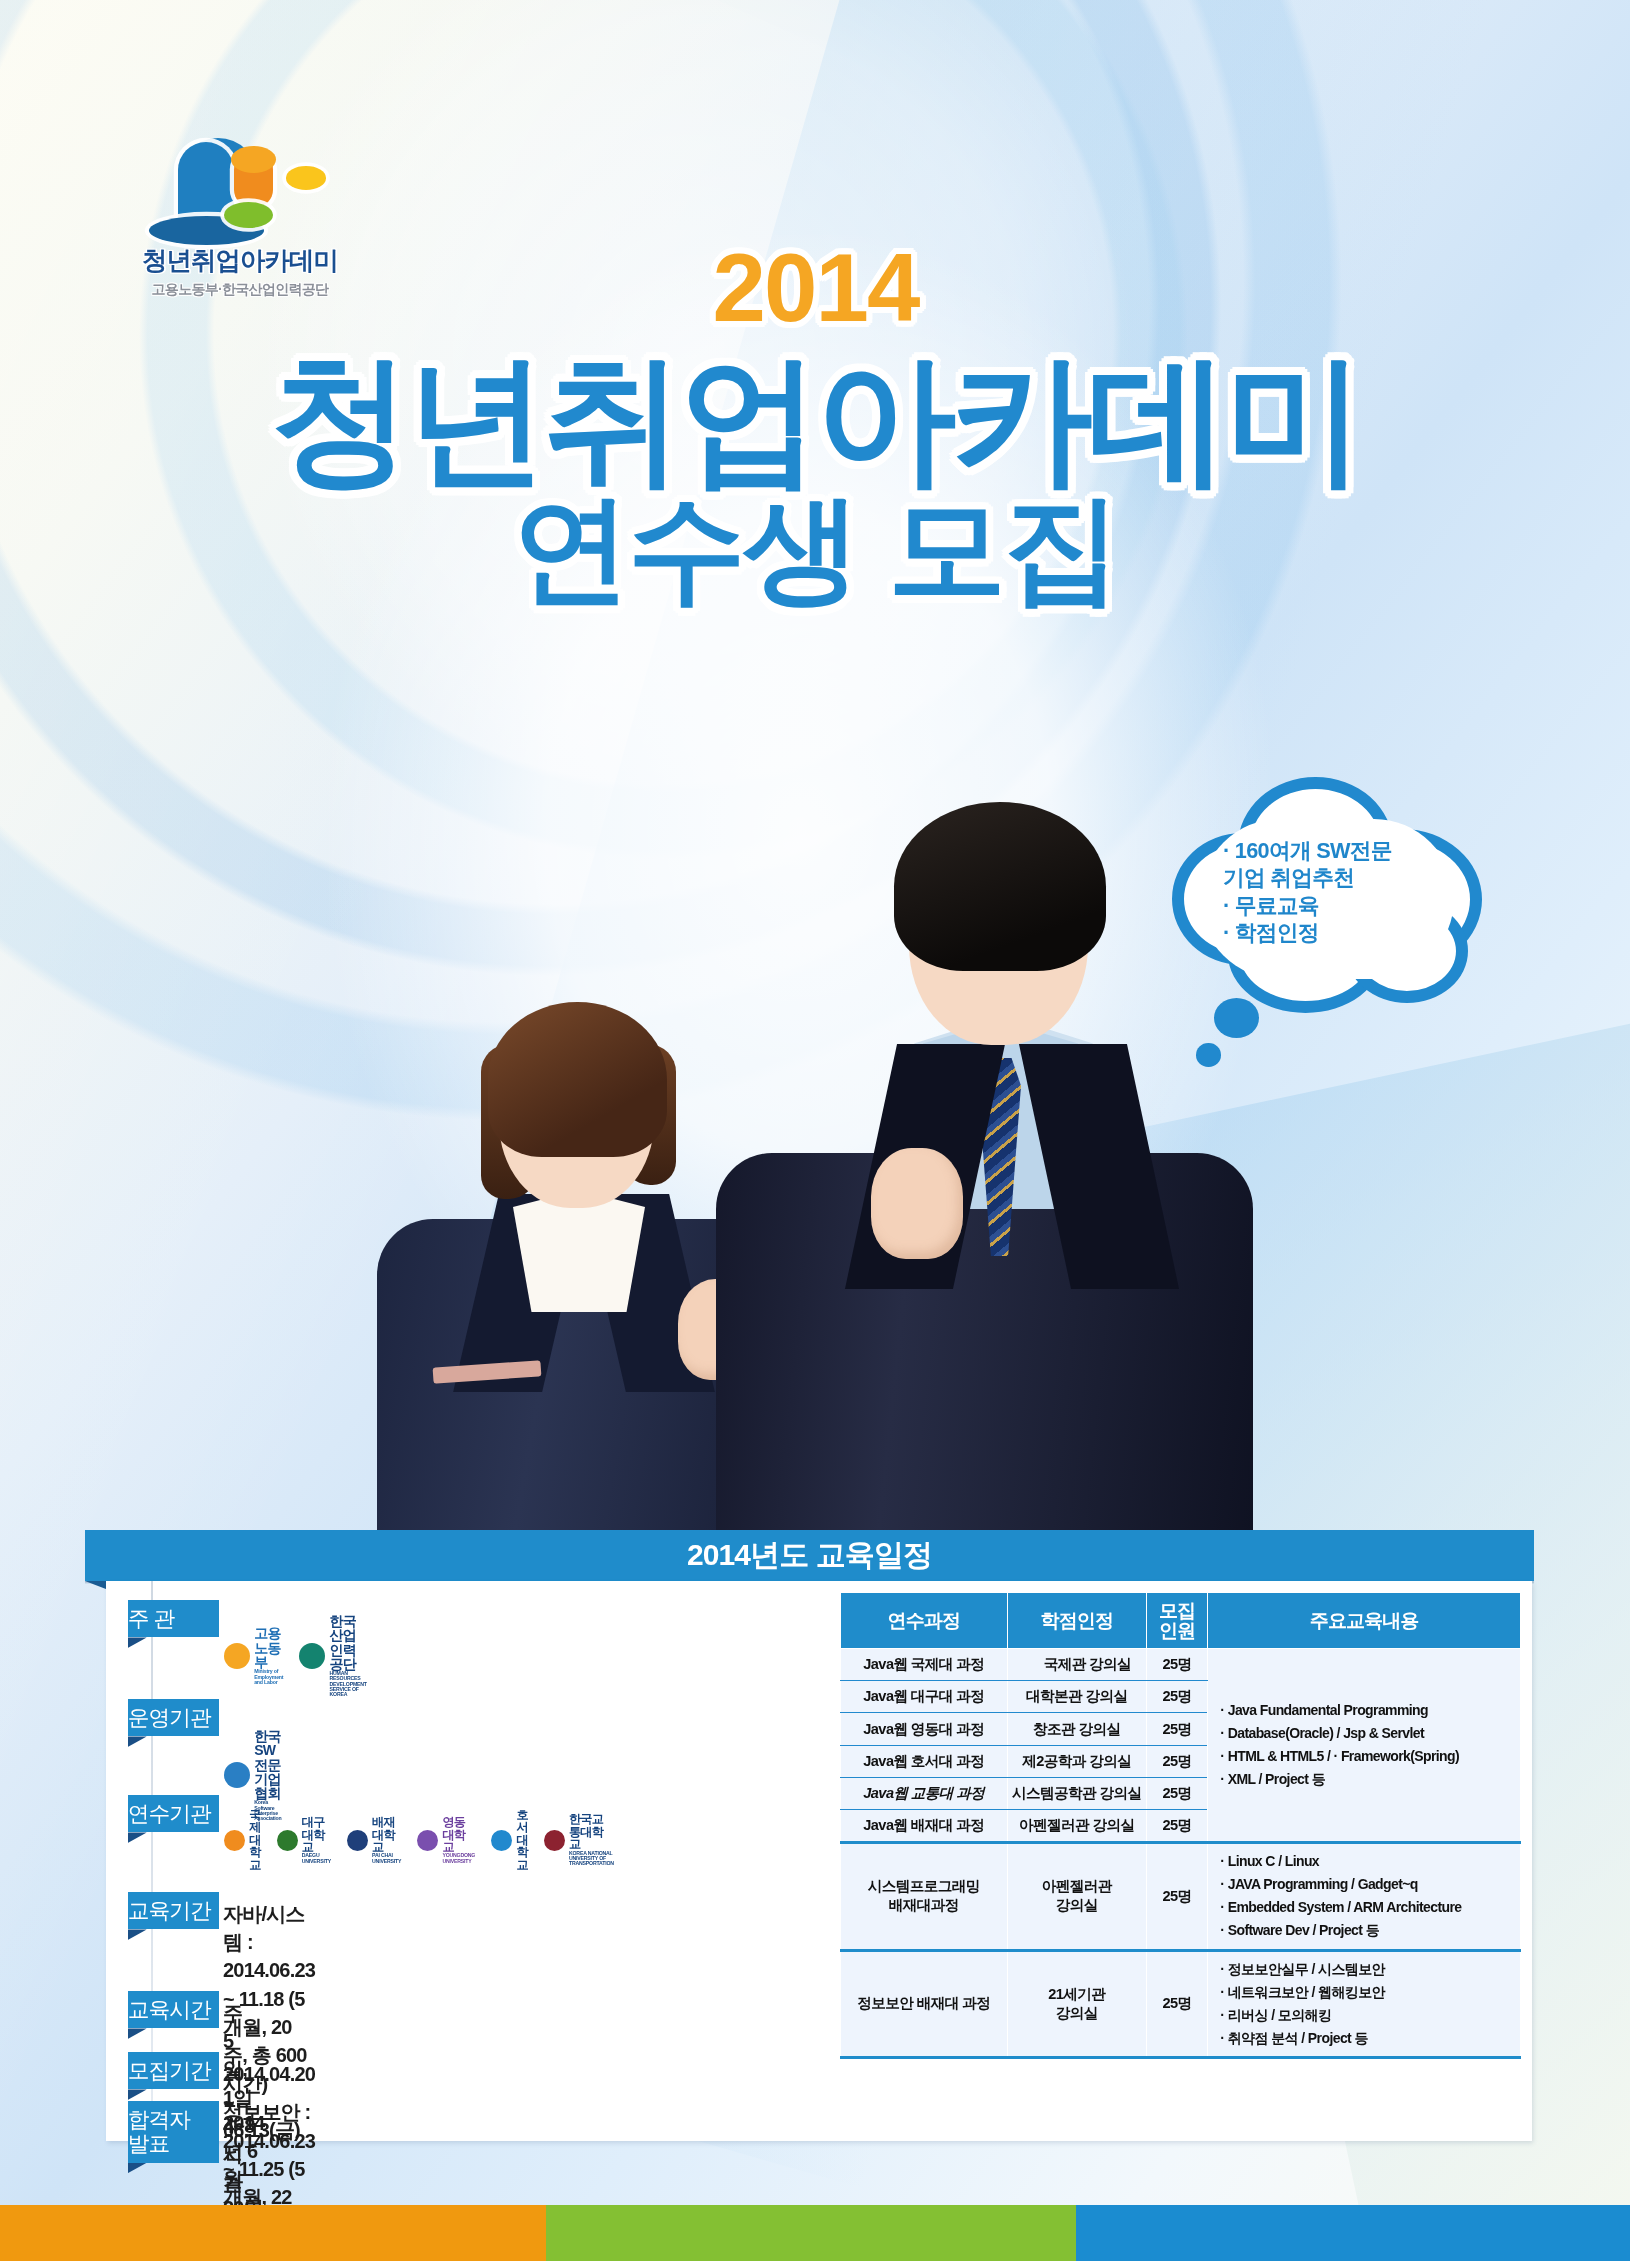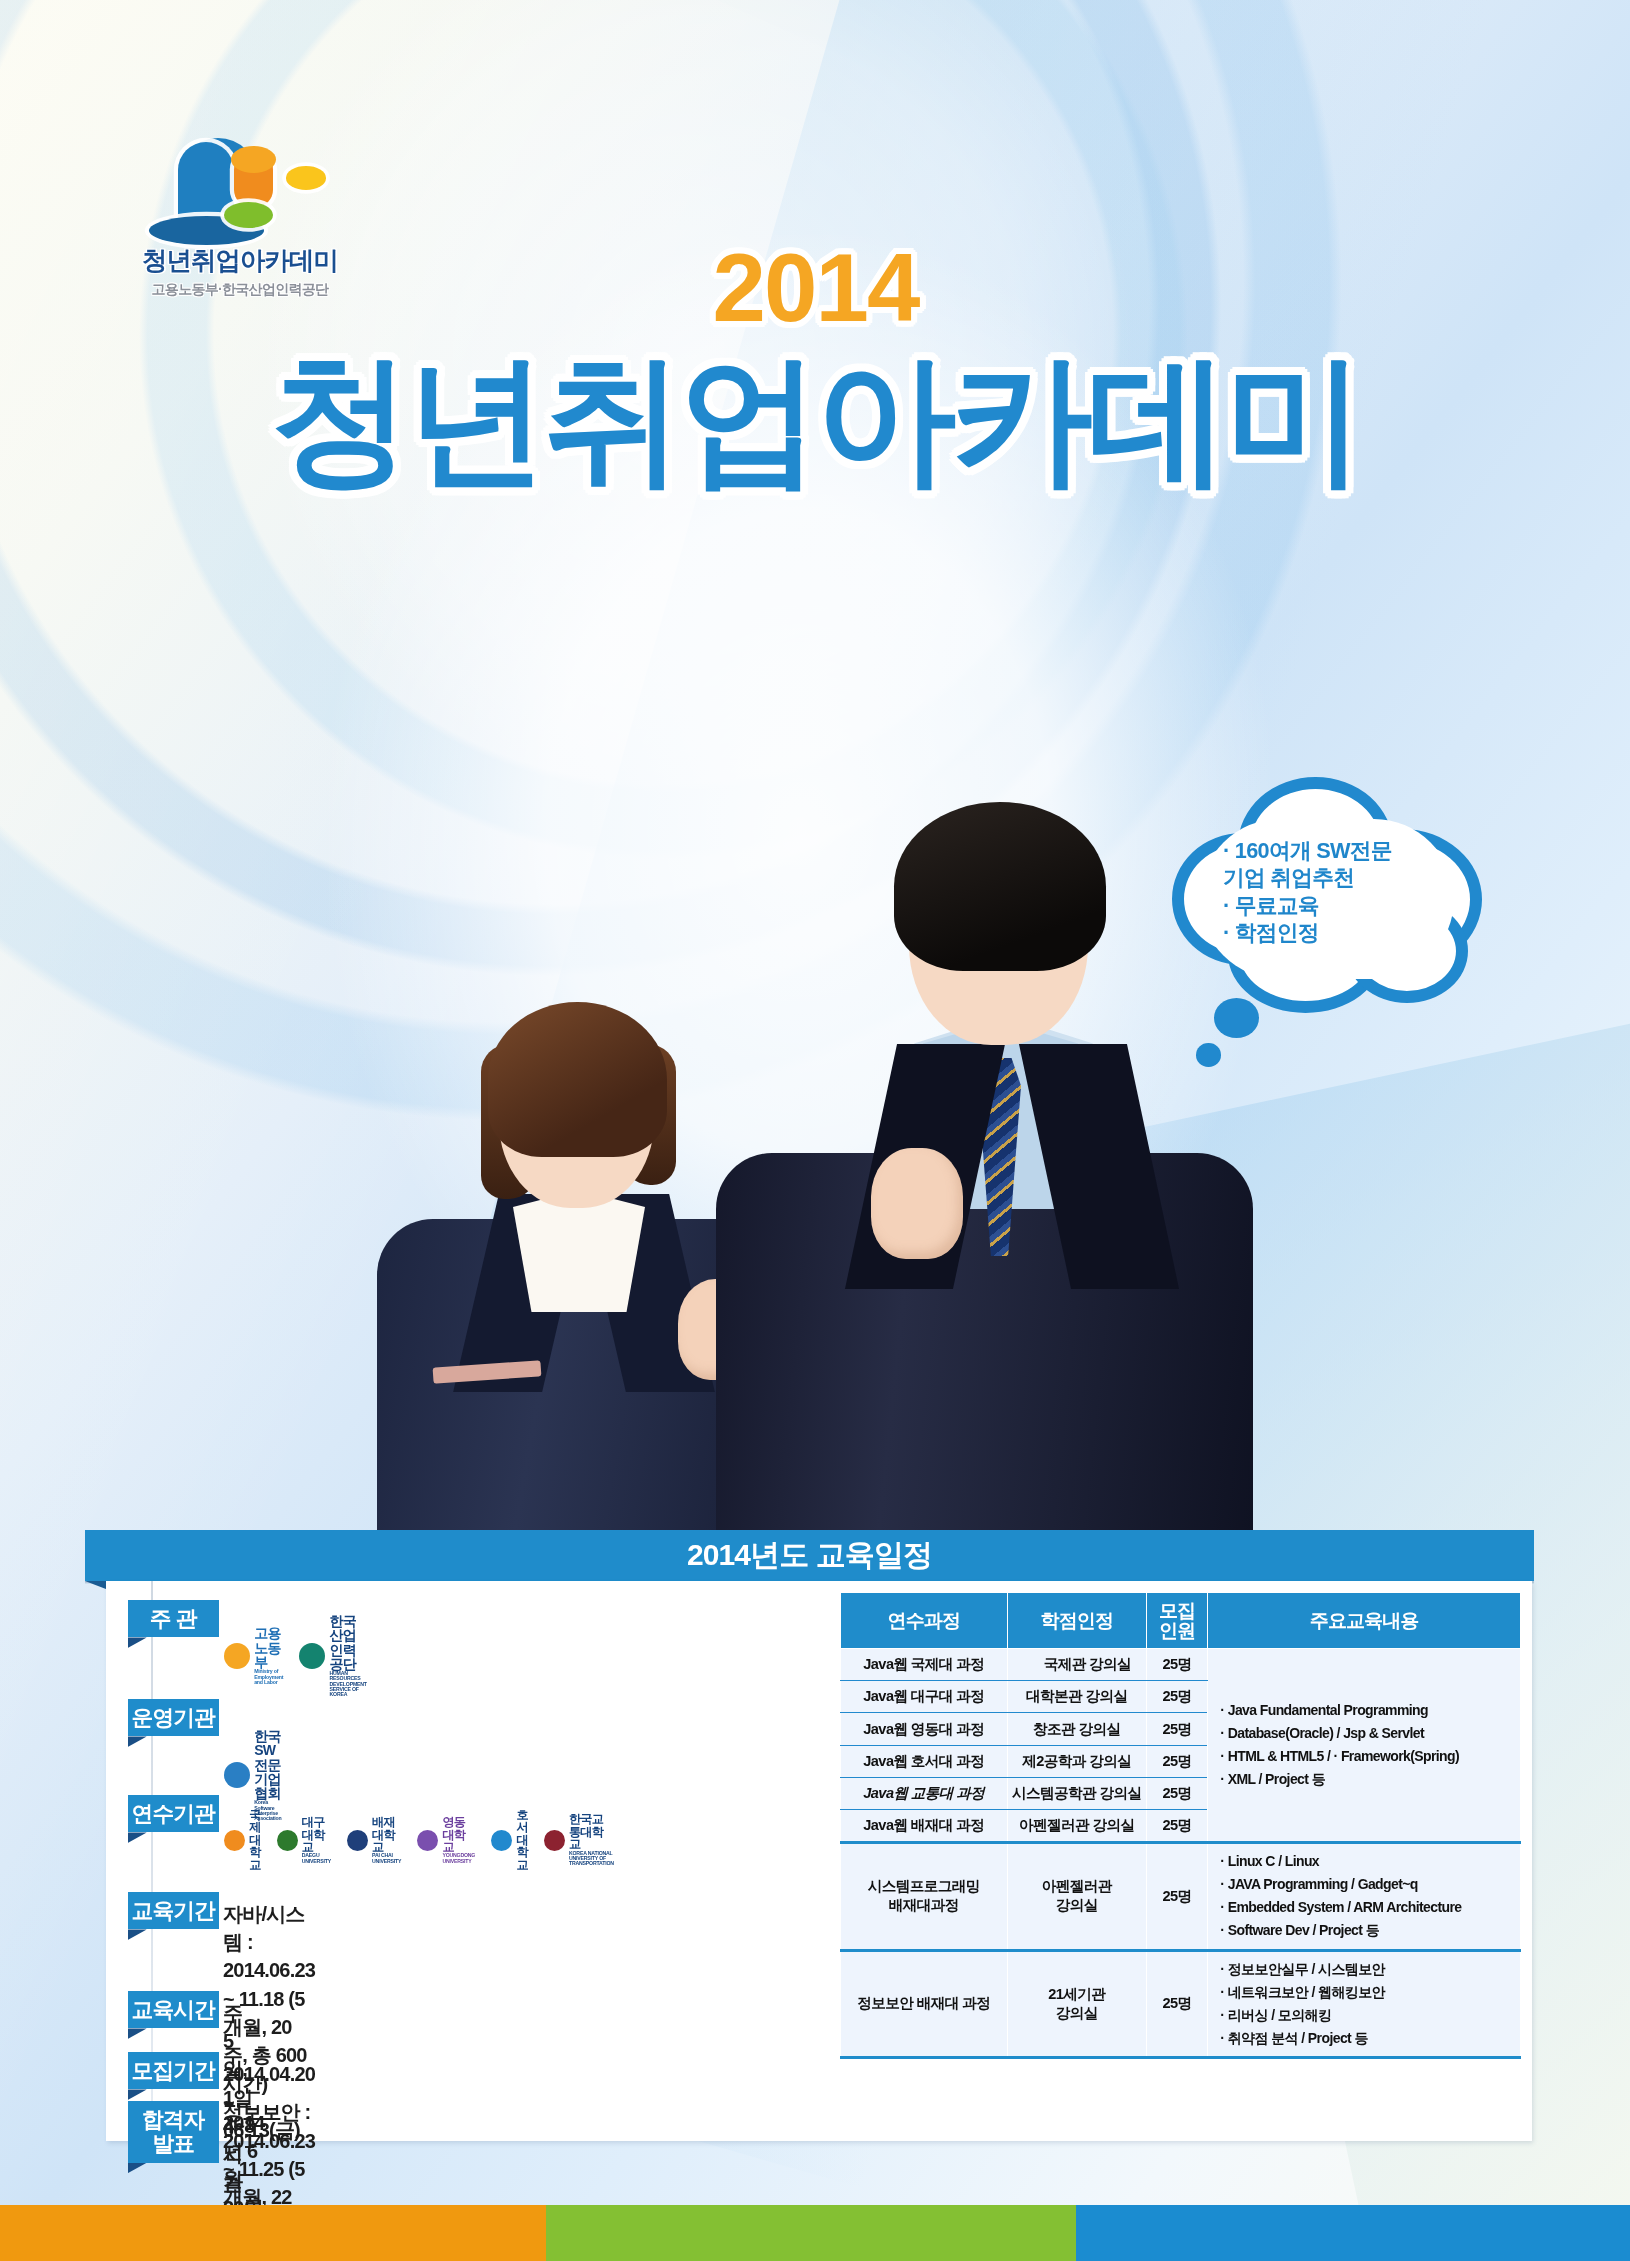--- a/index.html
+++ b/index.html
@@ -164,21 +164,21 @@
      background:#1a5c93;clip-path:polygon(0 0,100% 0,100% 100%);}
   #panel{position:absolute;left:106px;top:1581px;width:1426px;height:560px;
      background:#fff;box-shadow:1.9px 2.8px 4.7px rgba(60,90,130,.18);}
 
   
   #infocol{position:absolute;left:0;top:0;width:725px;height:560px;}
   .guide{position:absolute;left:45px;top:0;width:2.4px;height:560px;
      background:linear-gradient(#cfd8e2,#e6ecf3);}
   .irow{position:absolute;left:0;}
   .ilabel{position:relative;display:inline-block;background:#1f8ccb;color:#fff;
-     font-weight:bold;letter-spacing:-0.9px;text-align:center;
+     font-weight:normal;letter-spacing:-0.9px;text-align:left;
      padding:6.6px 0;width:91px;font-size:21.7px;line-height:1.12;}
   .ilabel .foldl{position:absolute;left:0;top:100%;width:19px;height:10.4px;
      background:#1a4f86;clip-path:polygon(0 0,100% 0,0 100%);}
   .ivalue{position:absolute;left:117px;top:0;font-size:20px;color:#1d1d1d;
      font-weight:bold;letter-spacing:-0.8px;line-height:1.42;white-space:pre-line;}
 
   
   .logos{position:absolute;left:118px;display:flex;align-items:center;gap:16px;}
   .lg{display:flex;align-items:center;gap:4.2px;}
   .lgmark{border-radius:50%;flex:none;}
@@ -228,20 +228,21 @@
     <div class="m-yellow"></div>
     <div class="m-green"></div>
   </div>
   <div class="brand-name">청년취업아카데미</div>
   <div class="brand-sub">고용노동부·한국산업인력공단</div>
 </div>
 
 <div id="headline">
   <div class="year">2014</div>
   <div class="t1">청년취업아카데미</div>
+  <div class="t2">연수생 모집</div>
 </div>
 
 <div id="people">
   <div class="person" id="woman">
     <div class="torso"></div>
     <div class="lapelL"></div>
     <div class="lapelR"></div>
     <div class="shirtW"></div>
     <div class="hairside"></div>
     <div class="hairside2"></div>

